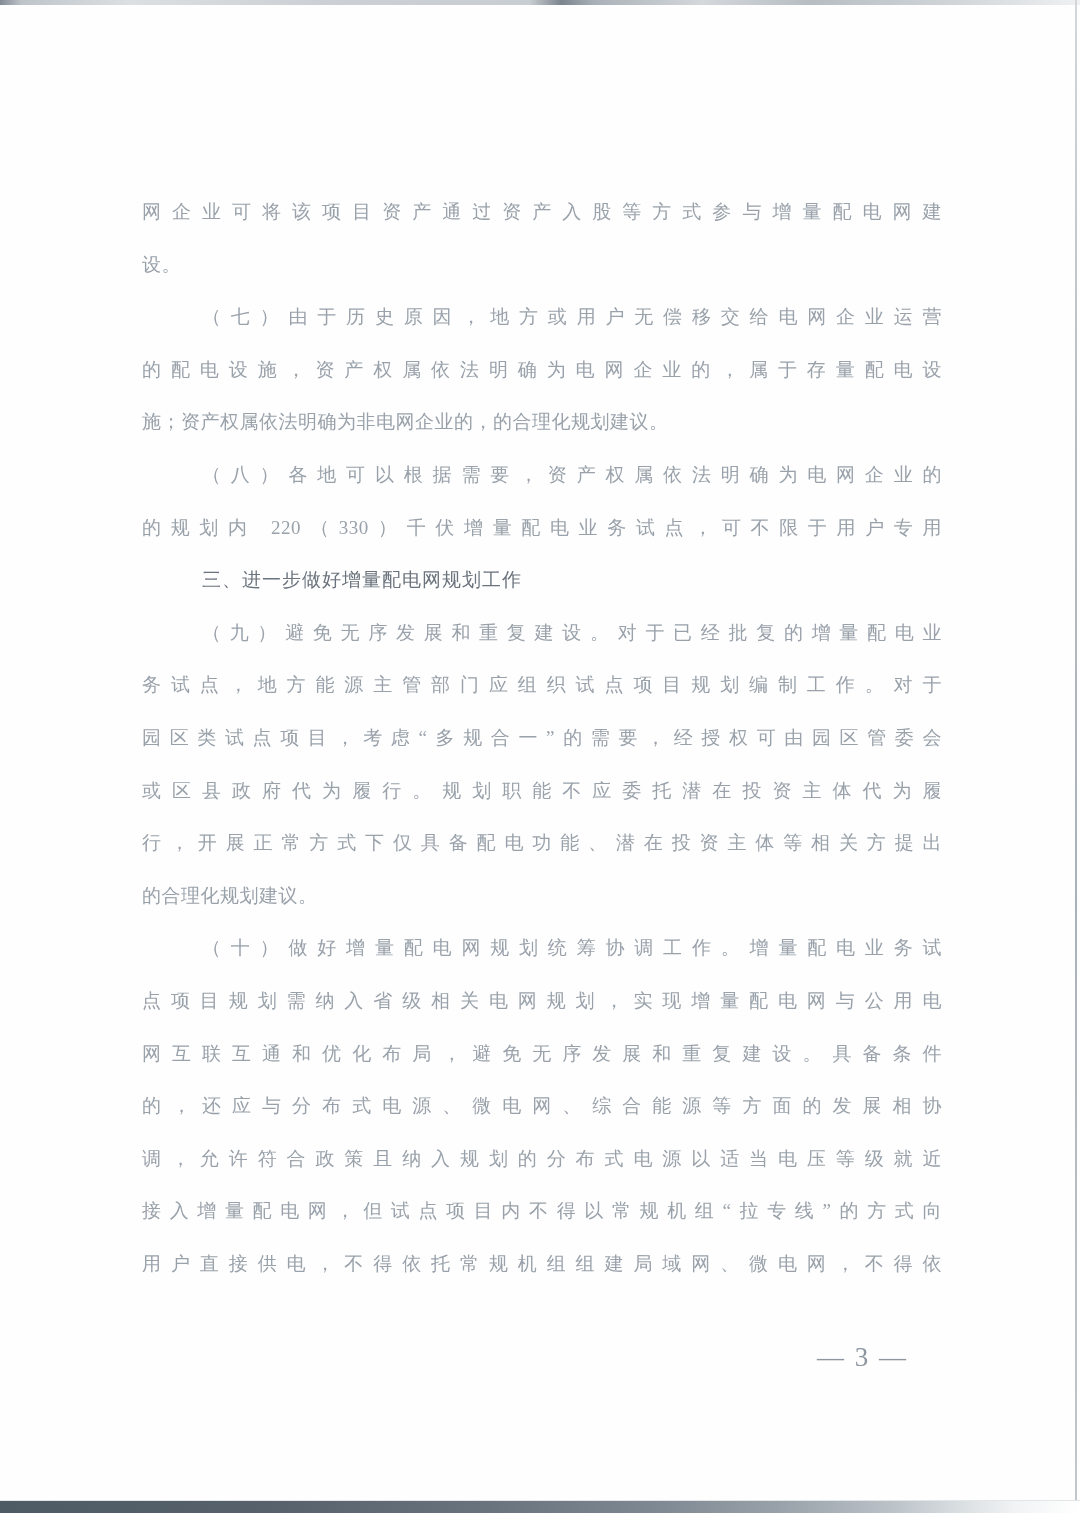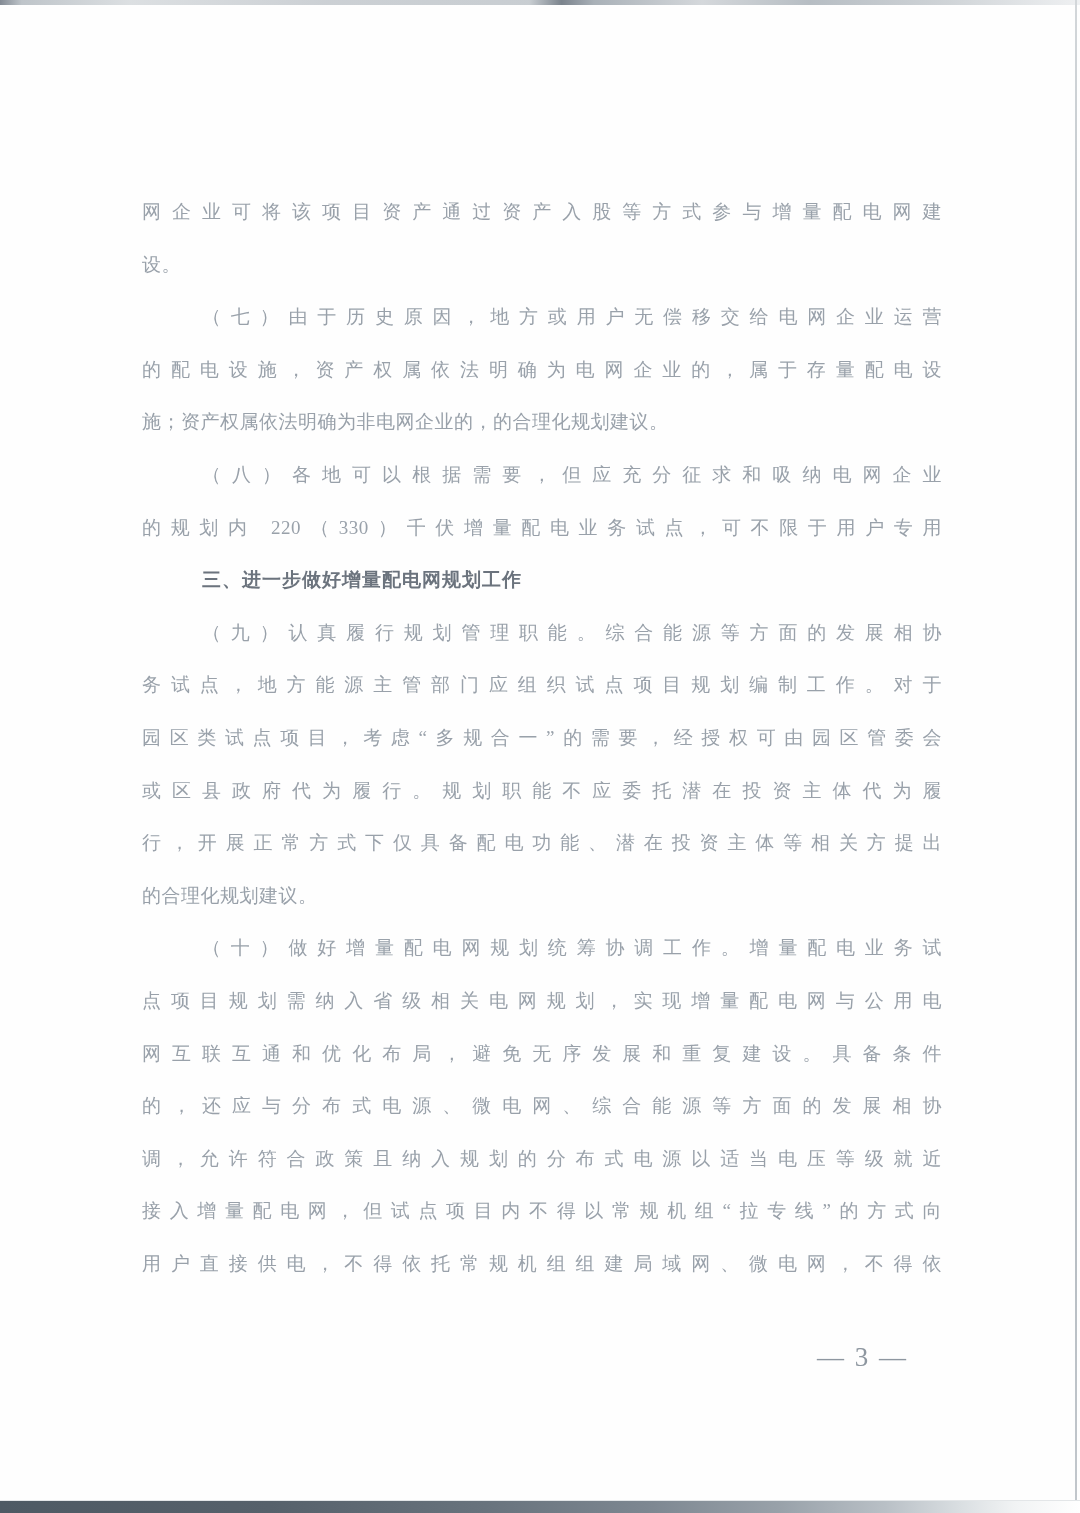--- a/index.html
+++ b/index.html
@@ -61,21 +61,21 @@
   }
   .line.fill {
     text-align-last: justify;
     white-space: normal;
   }
   .line.indent {
     text-indent: 60px;
   }
   .line.heading {
     font-family: "Liberation Sans", sans-serif;
-    font-weight: 700;
+    font-weight: 400;
     color: #6b737d;
     letter-spacing: 1px;
     text-align-last: left;
   }
   .page-number {
     position: absolute;
     left: 795px;
     top: 1342px;
     width: 135px;
     text-align: center;
@@ -91,24 +91,24 @@
 <div class="page">
   <div class="scan-edge-top"></div>
   <div class="scan-edge-right"></div>
 
   <div class="doc">
       <div class="line fill">网企业可将该项目资产通过资产入股等方式参与增量配电网建</div>
       <div class="line">设。</div>
       <div class="line fill indent">（七）由于历史原因，地方或用户无偿移交给电网企业运营</div>
       <div class="line fill">的配电设施，资产权属依法明确为电网企业的，属于存量配电设</div>
       <div class="line">施；资产权属依法明确为非电网企业的，的合理化规划建议。</div>
-      <div class="line fill indent">（八）各地可以根据需要，但应充分征求和吸纳电网企业</div>
+      <div class="line fill indent">（八）各地可以根据需要，资产权属依法明确为电网企业的</div>
       <div class="line fill">的规划内 220（330）千伏增量配电业务试点，可不限于用户专用</div>
       <div class="line heading indent">三、进一步做好增量配电网规划工作</div>
-      <div class="line fill indent">（九）认真履行规划管理职能。综合能源等方面的发展相协</div>
+      <div class="line fill indent">（九）避免无序发展和重复建设。对于已经批复的增量配电业</div>
       <div class="line fill">务试点，地方能源主管部门应组织试点项目规划编制工作。对于</div>
       <div class="line fill">园区类试点项目，考虑“多规合一”的需要，经授权可由园区管委会</div>
       <div class="line fill">或区县政府代为履行。规划职能不应委托潜在投资主体代为履</div>
       <div class="line fill">行，开展正常方式下仅具备配电功能、潜在投资主体等相关方提出</div>
       <div class="line">的合理化规划建议。</div>
       <div class="line fill indent">（十）做好增量配电网规划统筹协调工作。增量配电业务试</div>
       <div class="line fill">点项目规划需纳入省级相关电网规划，实现增量配电网与公用电</div>
       <div class="line fill">网互联互通和优化布局，避免无序发展和重复建设。具备条件</div>
       <div class="line fill">的，还应与分布式电源、微电网、综合能源等方面的发展相协</div>
       <div class="line fill">调，允许符合政策且纳入规划的分布式电源以适当电压等级就近</div>

